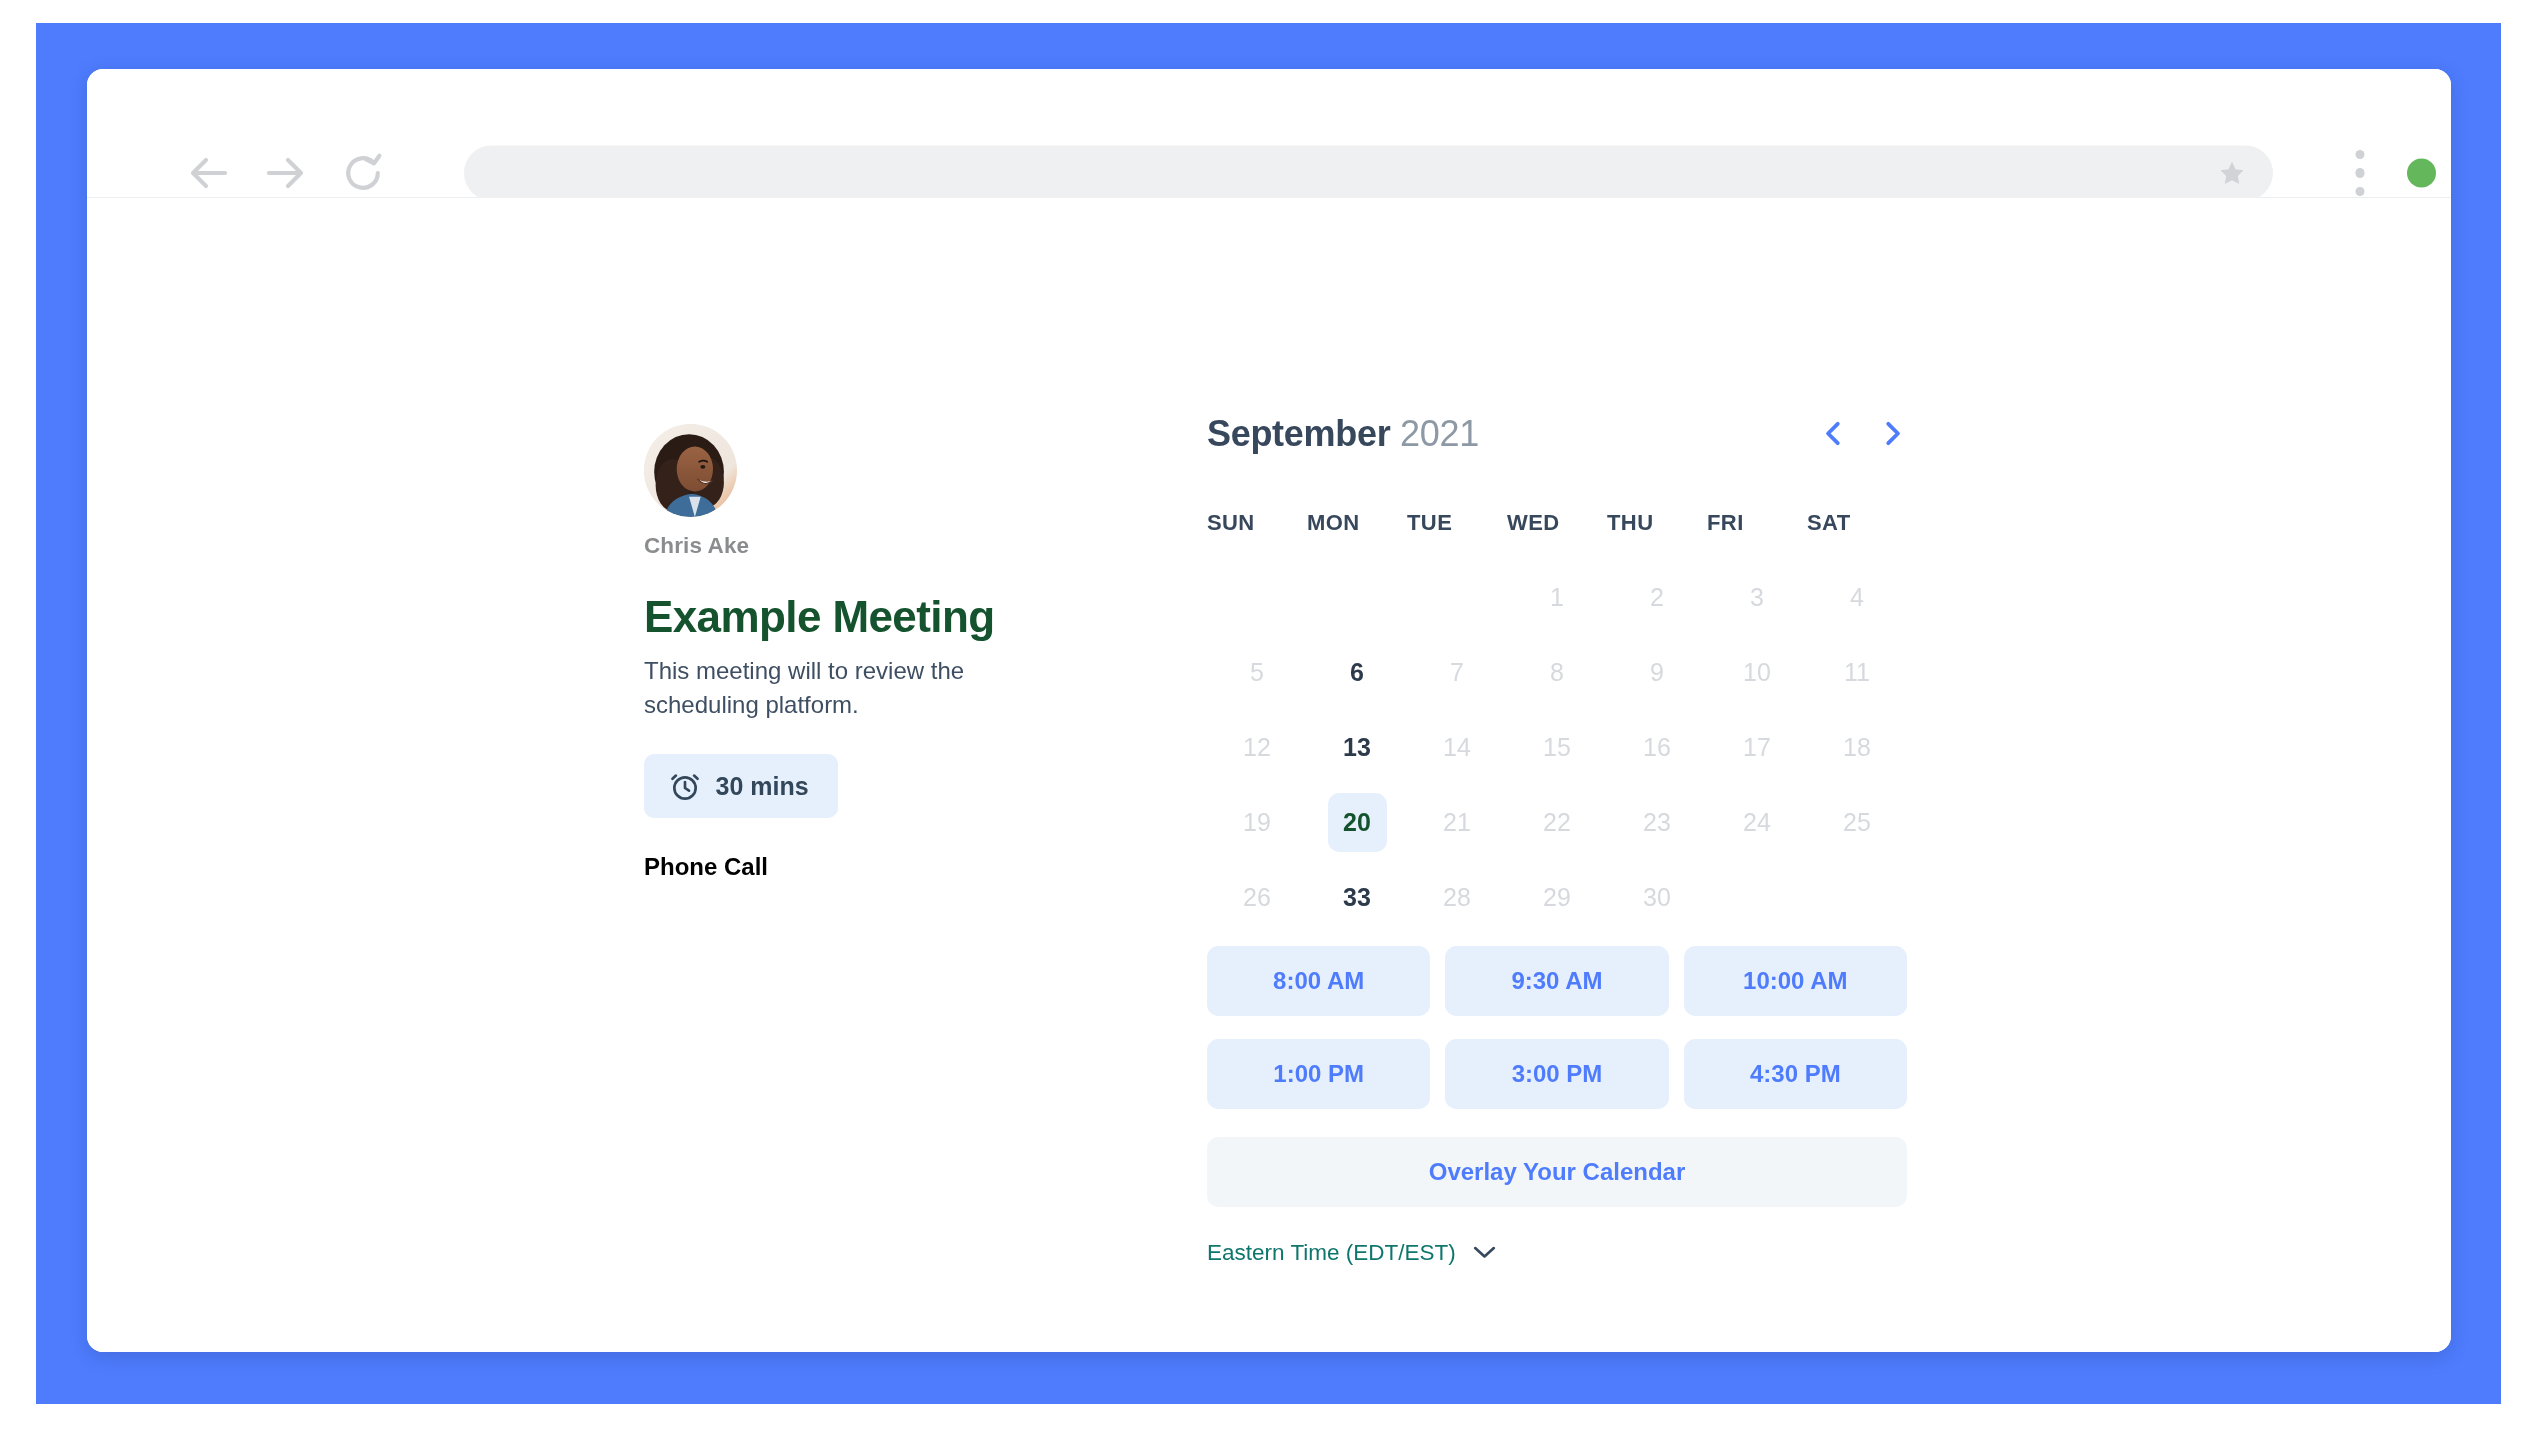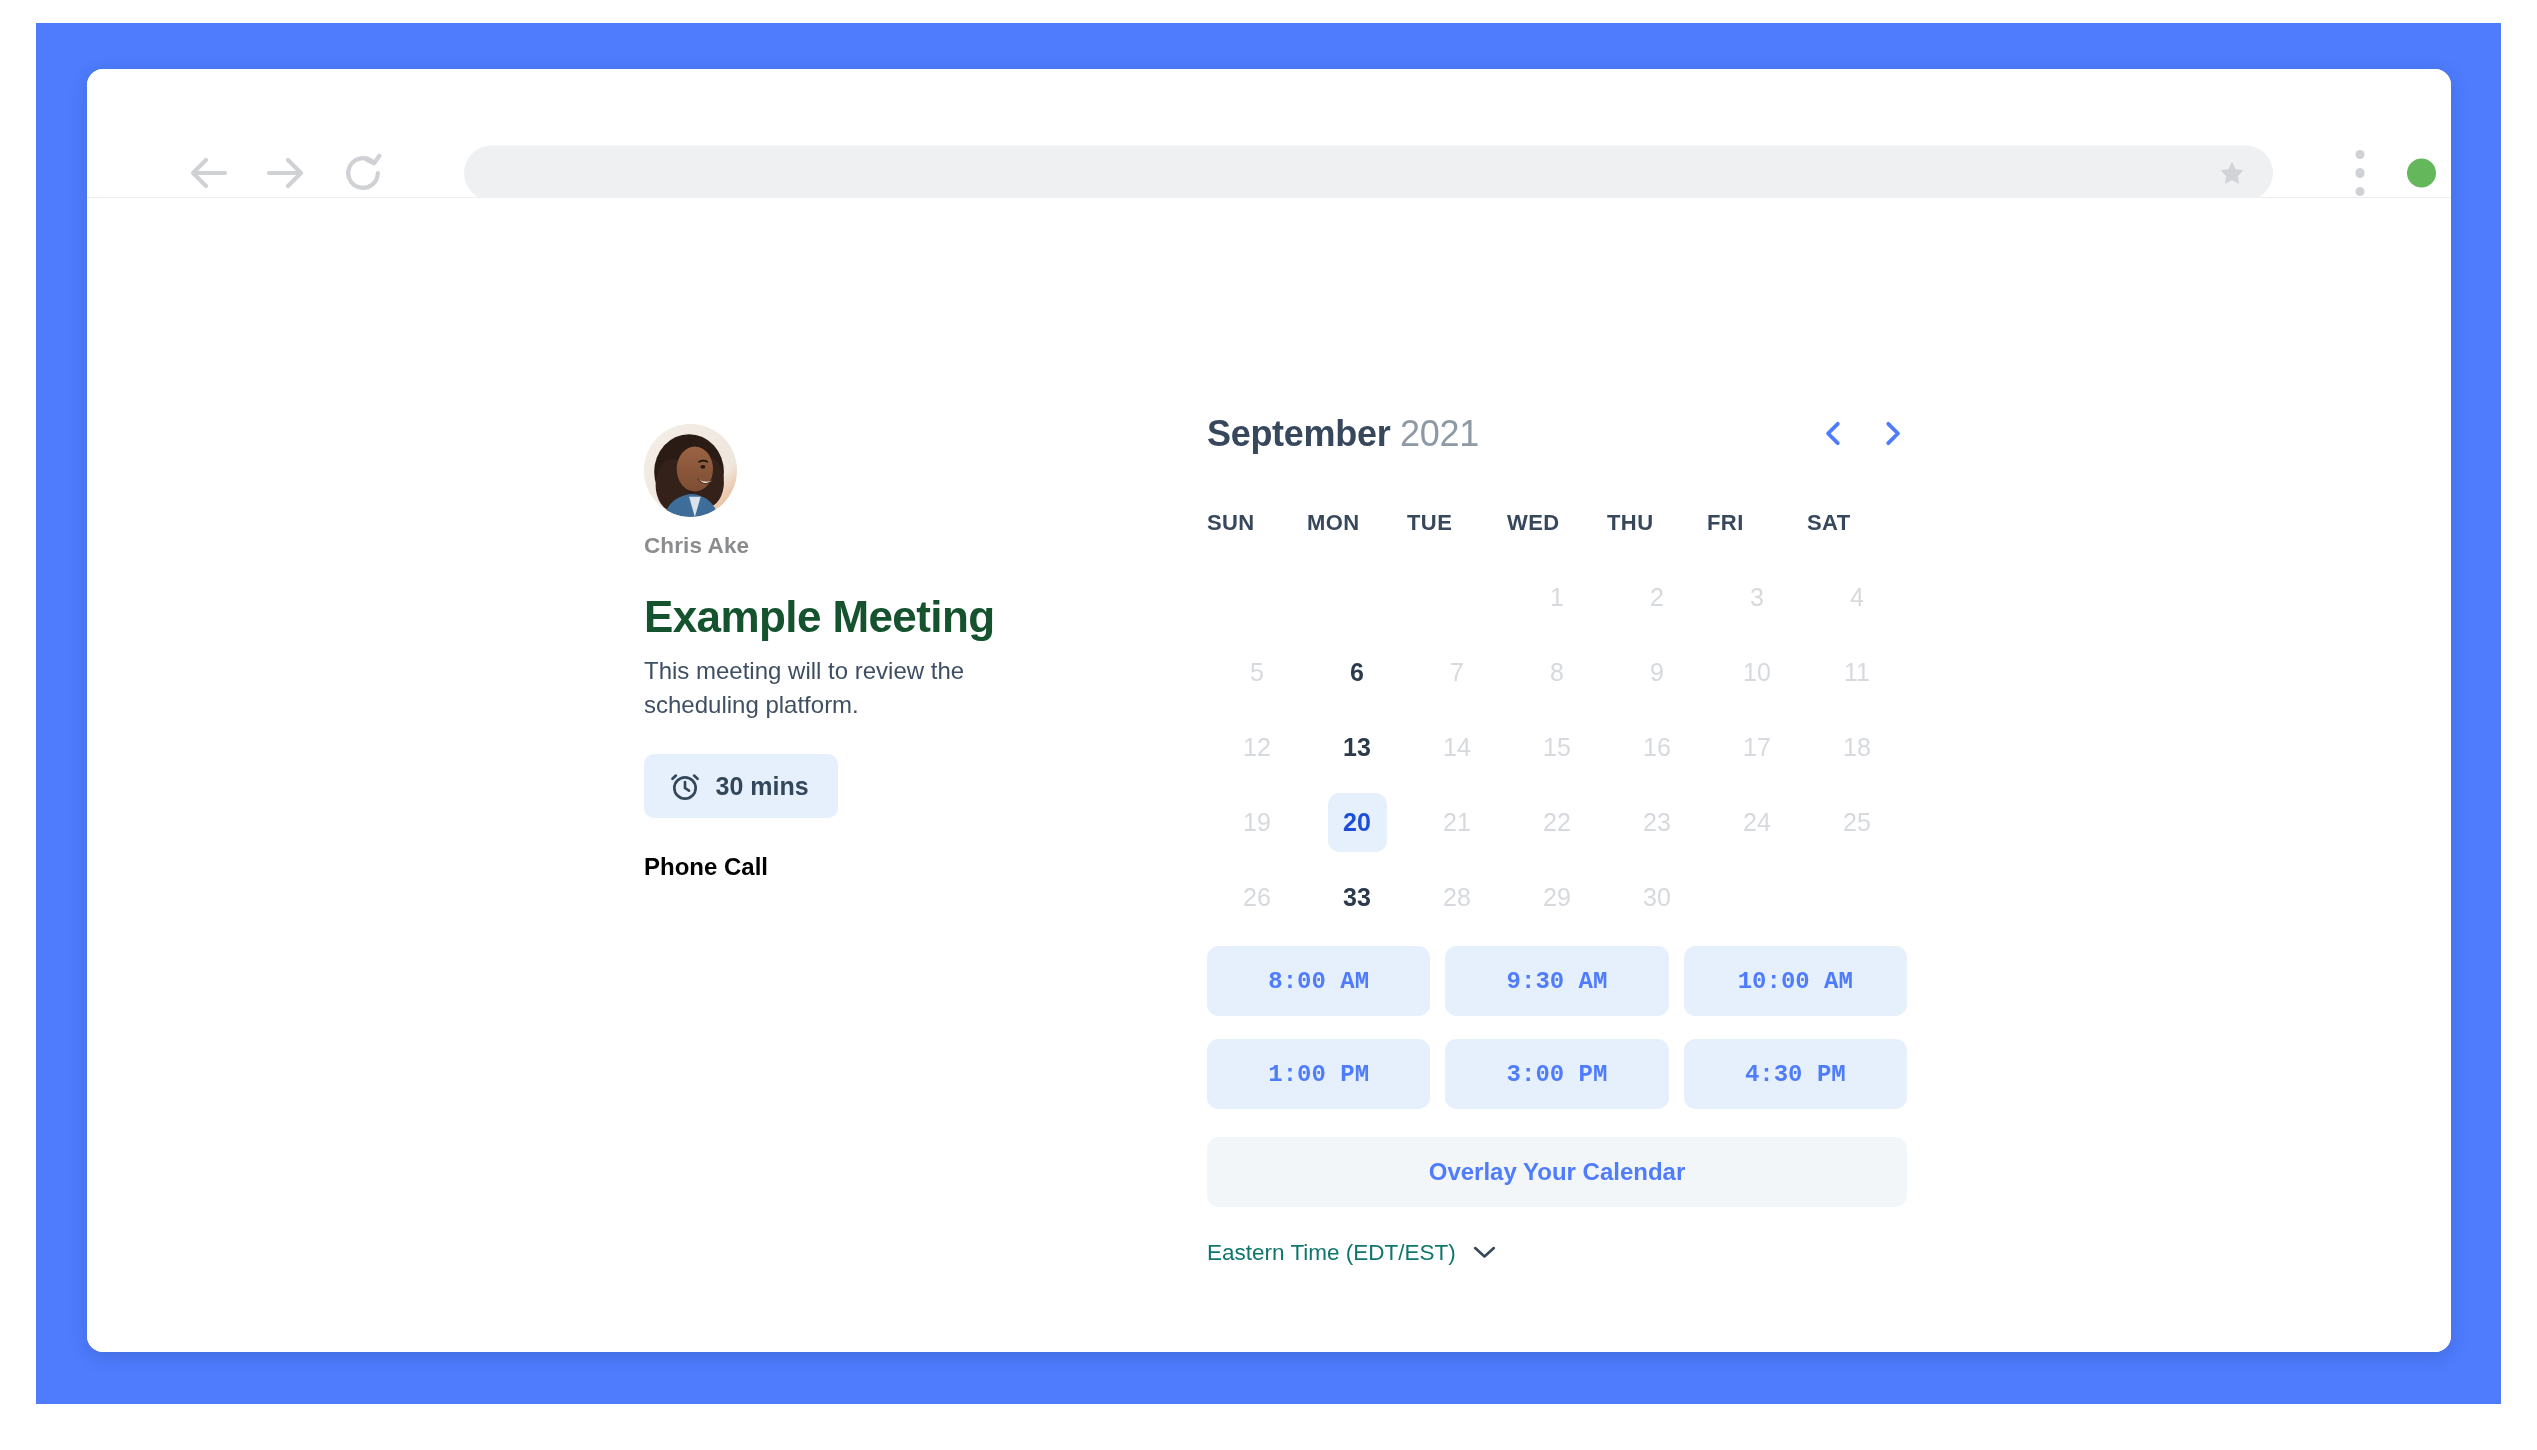--- a/index.html
+++ b/index.html
@@ -266,32 +266,31 @@
     border-radius: 11.6px;
   }
   .day-empty   { visibility: hidden; }
   .day-disabled { color: #d6d9dd; }
   .day-available {
     color: #2c3a4b;
     font-weight: bold;
     cursor: pointer;
   }
   .day-selected {
-    color: #1d4ed8;
+    color: #14532d;
     font-weight: bold;
     background: #e6effc;
     cursor: pointer;
   }
 
   #timeslots {
     margin-top: 19px;
     display: grid;
     grid-template-columns: repeat(3, 1fr);
     gap: 23px 15px;
-    font-family: Liberation Mono, monospace;
   }
   .timeslot {
     height: 70px;
     background: #e6effc;
     border-radius: 11.6px;
     display: flex;
     align-items: center;
     justify-content: center;
     font-size: 24px;
     font-weight: bold;

